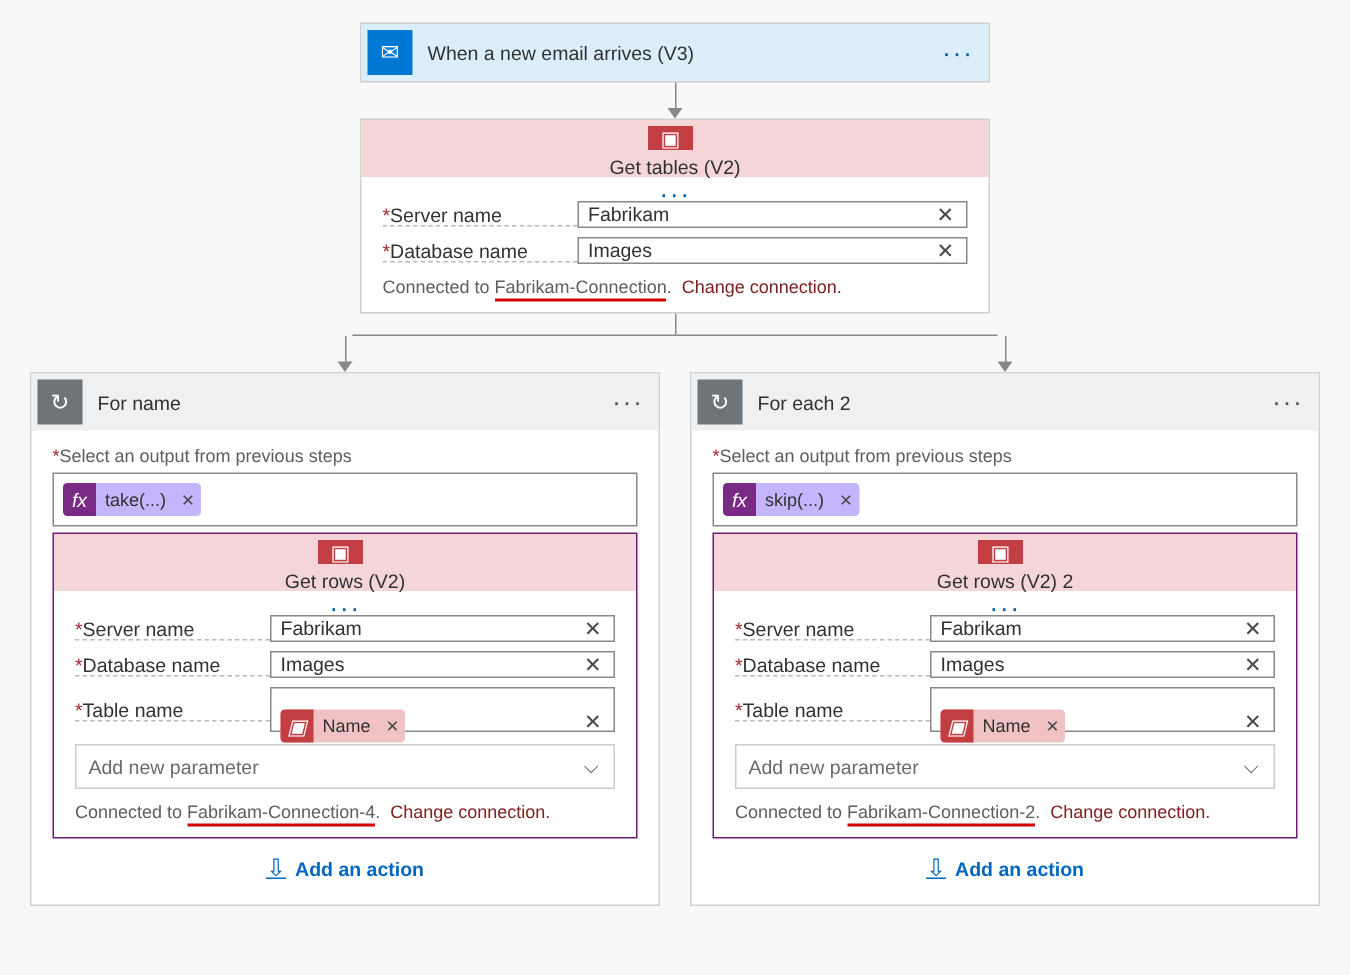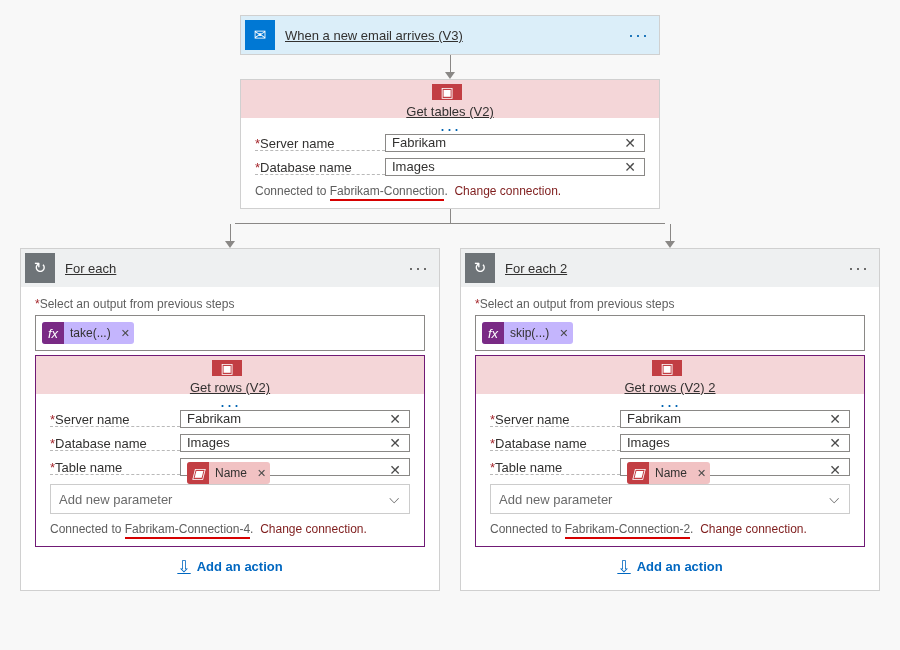--- a/index.html
+++ b/index.html
@@ -17,33 +17,33 @@
   
   .card { background: #fff; border: 1px solid #d0d0d0; font-size: 13px; }
   .card-head { display: flex; align-items: center; padding: 0; height: 38px; cursor: pointer; }
   .card-head.blue { background: #dbeef9; }
   .card-head.red { background: #f4d6d8; flex-direction: column; }
   .card-head.grey { background: #eef0f1; }
   .icon-sq { width: 30px; height: 30px; margin: 4px 10px 4px 4px; display: flex; align-items: center; justify-content: center; color: #fff; font-size: 14px; }
   .icon-sq.blue { background: #0078d4; }
   .icon-sq.red { background: #c23e43; }
   .icon-sq.grey { background: #6e7478; }
-  .head-title { flex: 1; text-decoration: underline; }
+  .head-title { flex: 1; }
   .head-dots { padding: 0 10px; color: #0063b1; font-size: 18px; letter-spacing: 1px; cursor: pointer; }
   .head-dots.grey { color: #555; }
 
   .card-body { padding: 10px 14px; }
   .row { display: flex; align-items: center; margin: 6px 0; }
   .row-label { width: 130px; }
   .req { color: #a4262c; }
   .dotted-btm { position: relative; }
   .dotted-btm::after { content:""; position:absolute; left:0; right:0; bottom:0; border-bottom:1px dashed #b9b9b9; }
   .input-box { flex: 1; border: 1px solid #8a8886; height: 18px; display: flex; padding: 0 6px; background:#fff; }
   .input-box .val { flex: 1; }
-  .input-box.token-wrap { padding: 3px 6px; }
+  .input-box.token-wrap { padding: 14px 6px; }
   .clear-x { color: #4a4a4a; font-size: 14px; cursor: pointer; padding: 0 2px; }
   .chev { color: #525252; cursor: pointer; padding: 0 2px; }
 
   .conn-row { font-size: 12px; color: #5e5e5e; margin-top: 8px; }
   .conn-name { border-bottom: 2px solid #d60000; padding-bottom: 1px; }
   .link { color: #7f1d1d; cursor: pointer; }
 
   .sel-label { font-size: 12px; color: #5e5e5e; margin-bottom: 4px; }
   .sel-box { border: 1px solid #8a8886; padding: 6px; background:#fff; }
 
@@ -133,21 +133,21 @@
     <div class="center-col w420">
       <div class="arrow-down">
         <div class="arrow-line" style="height:18px"></div>
         <div class="arrow-head"></div>
       </div>
       <div class="card w420">
         <div class="card-head grey">
           <div class="icon-sq grey">
               <span class="ic-loop"></span>
             </div>
-          <div class="head-title">For each</div>
+          <div class="head-title">For name</div>
           <div class="head-dots grey">···</div>
         </div>
         <div class="card-body">
           <div class="sel-label"><span class="req">*</span><span>Select an output from previous steps</span></div>
           <div class="sel-box">
             <span class="token purple">
               <span class="token-head">fx</span>
               <span class="token-lbl">take(...)</span>
               <span class="tx">✕</span>
             </span>

